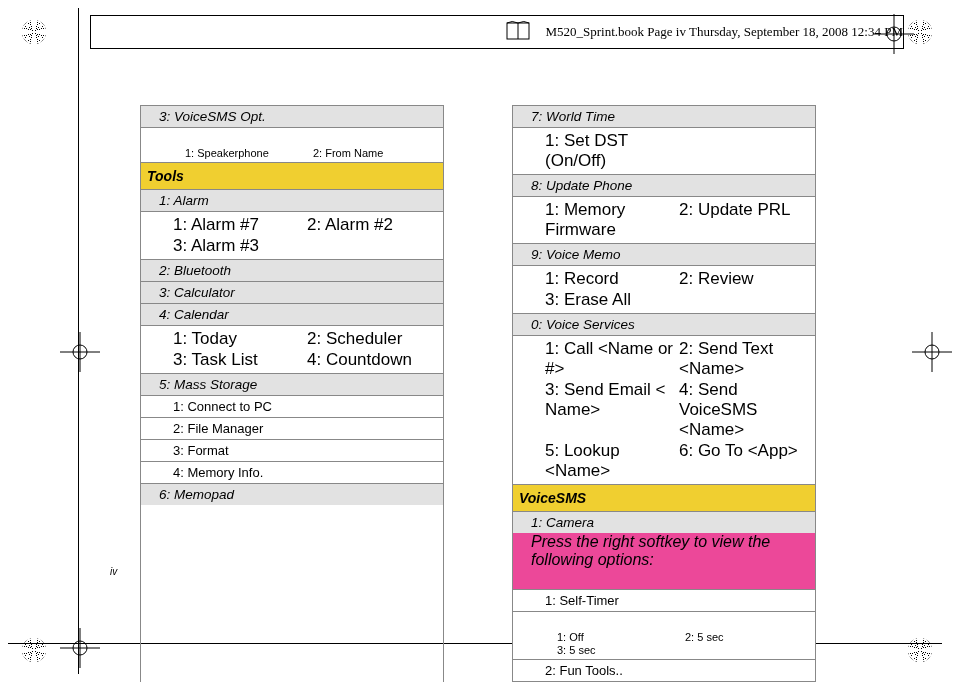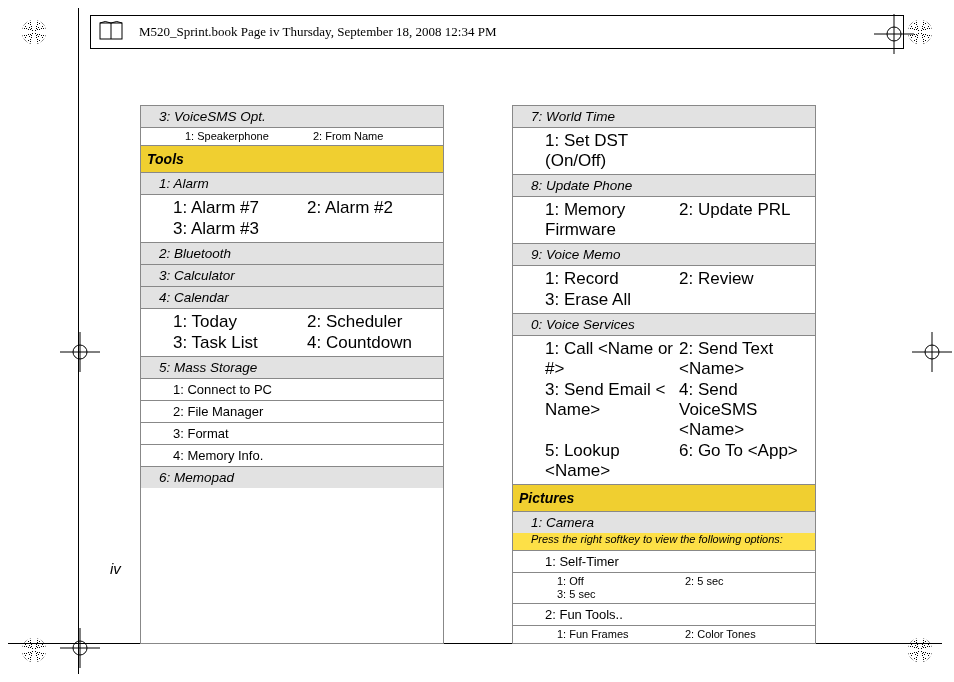--- a/index.html
+++ b/index.html
@@ -22,20 +22,21 @@
   .crop svg { display: block; }
   .header-bar {
     position: absolute;
     left: 90px;
     right: 50px;
     top: 15px;
     height: 32px;
     border: 0.5px solid #000;
     display: flex;
     align-items: center;
+    justify-content: flex-end;
   }
   .header-icon {
     width: 28px; height: 28px; margin: 0 6px;
   }
   .header-text {
     font-size: 13px;
     font-family: "Times New Roman", serif;
     padding-left: 8px;
   }
   .columns {
@@ -68,47 +69,47 @@
     padding: 3px 6px 3px 18px;
   }
   .sub2 {
     background: #fff;
     font-size: 13px;
     padding: 3px 6px 3px 32px;
   }
   .opts {
     background: #fff;
     font-size: 11px;
-    padding: 2px 6px 3px 44px;
+    padding: 19px 6px 3px 44px;
     display: grid;
     grid-template-columns: 1fr 1fr;
     column-gap: 4px;
     row-gap: 1px;
   }
   .opts2 {
     background: #fff;
     font-size: 17px;
     padding: 3px 6px 3px 32px;
     display: grid;
     grid-template-columns: 1fr 1fr;
     column-gap: 4px;
     row-gap: 1px;
   }
   .note {
     font-style: italic;
-    font-size: 11px;
-    padding: 0 6px 5px 18px;
-    background: #fde047;
+    font-size: 16px;
+    padding: 0 6px 20px 18px;
+    background: #ec4899;
   }
   .pagenum {
     position: absolute;
     left: 110px;
     bottom: 105px;
     font-style: italic;
-    font-size: 15px;
+    font-size: 10px;
   }
   .reg-circle {
     width: 24px; height: 24px;
     border-radius: 50%;
     background: repeating-radial-gradient(circle, #000 0 0.5px, #fff 0.5px 2px);
   }
 </style>
 </head>
 <body>
 
@@ -220,21 +221,21 @@
     </div>
     <div class="row sub1">0: Voice Services</div>
     <div class="row opts2">
       <span>1: Call &lt;Name or #&gt;</span>
       <span>2: Send Text &lt;Name&gt;</span>
       <span>3: Send Email &lt; Name&gt;</span>
       <span>4: Send VoiceSMS &lt;Name&gt;</span>
       <span>5: Lookup &lt;Name&gt;</span>
       <span>6: Go To &lt;App&gt;</span>
     </div>
-    <div class="row sec-head">Pictures</div>
+    <div class="row sec-head">VoiceSMS</div>
     <div class="sub1" style="border-bottom:none;">1: Camera</div>
     <div class="row note">Press the right softkey to view the following options:</div>
     <div class="row sub2">1: Self-Timer</div>
     <div class="row opts">
       <span>1: Off</span>
       <span>2: 5 sec</span>
       <span>3: 5 sec</span>
     </div>
     <div class="row sub2">2: Fun Tools..</div>
     <div class="row opts">

